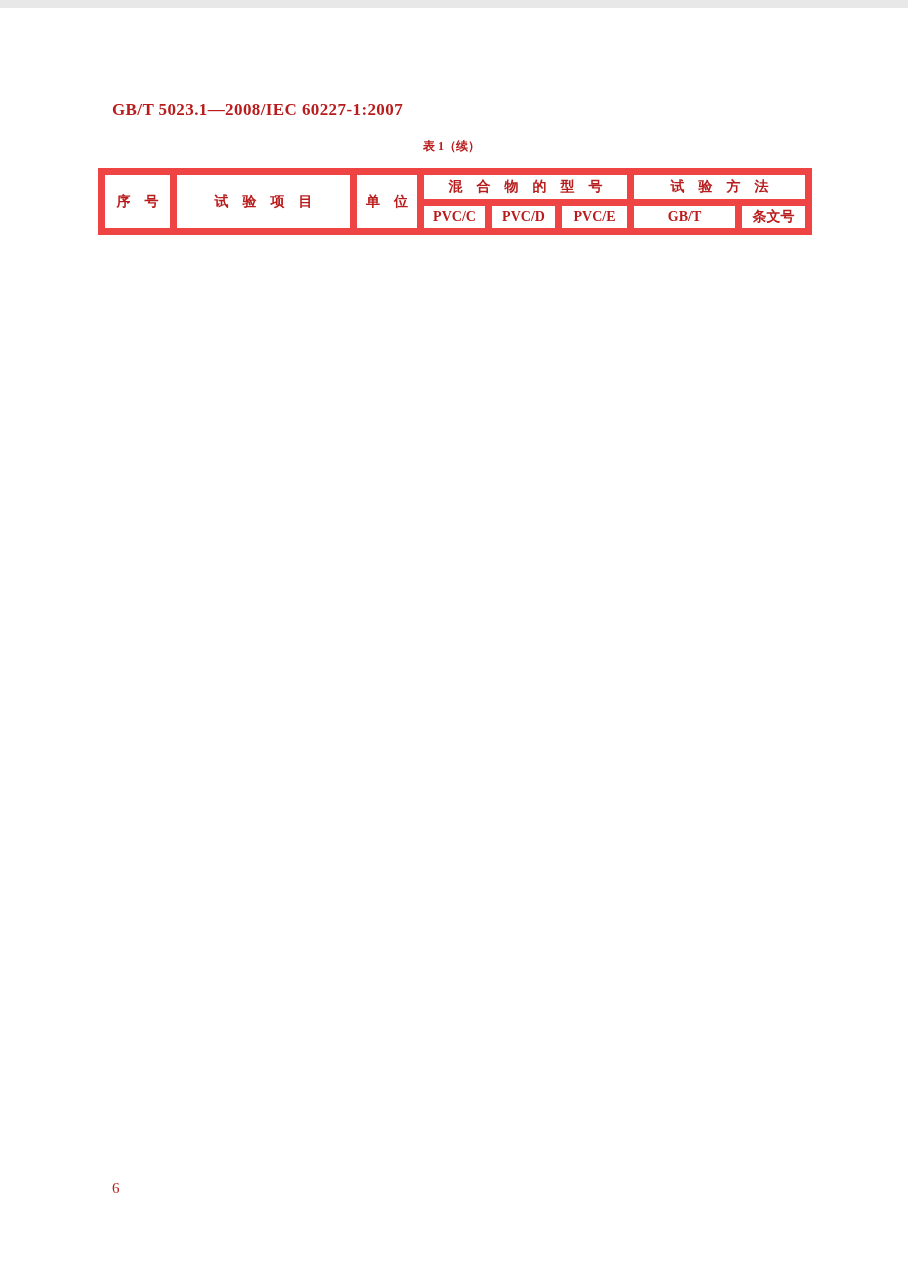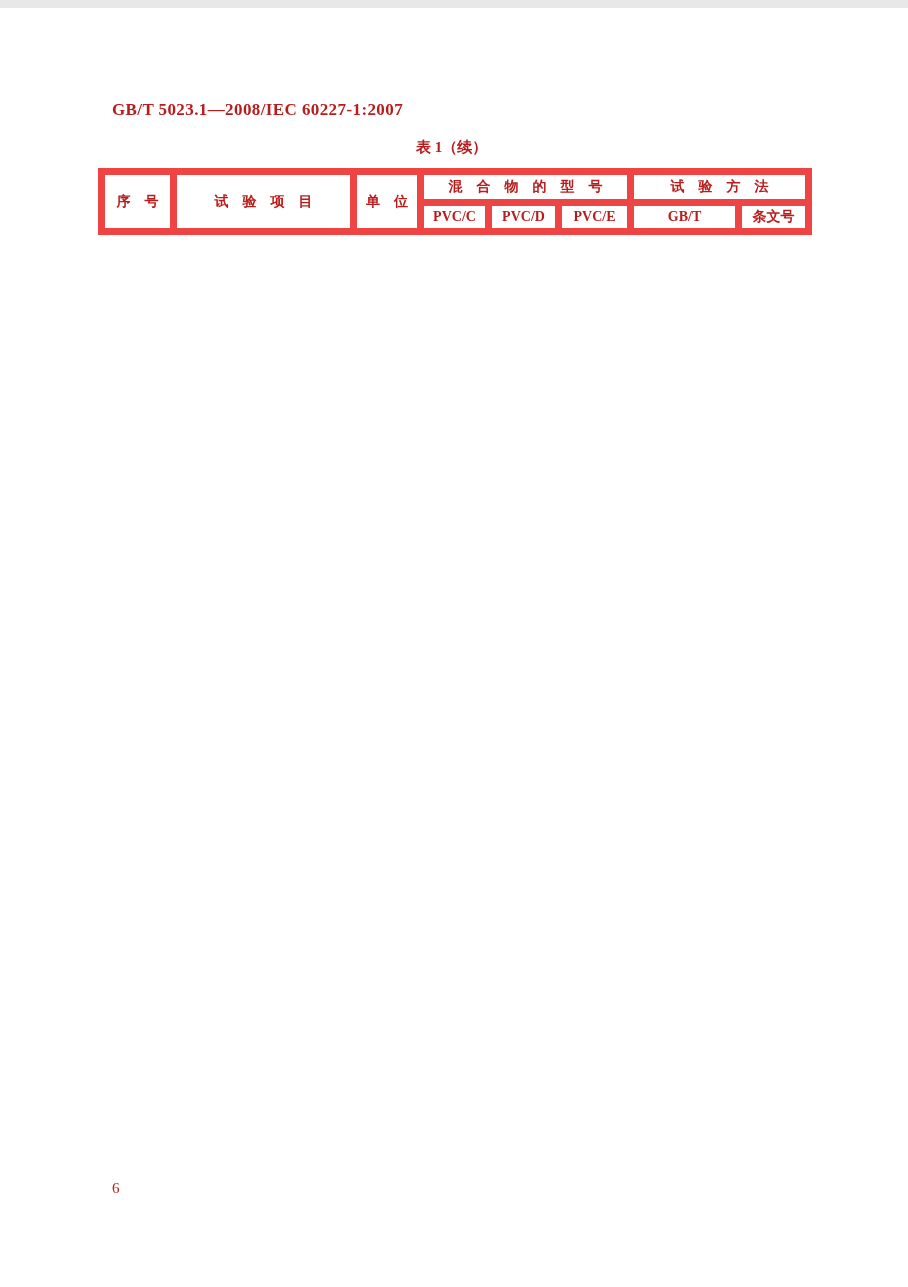--- a/index.html
+++ b/index.html
@@ -7,21 +7,21 @@
     position:relative; width:908px; height:1287px; margin:8px auto;
     background:#ffffff; overflow:hidden;
     font-family:"Liberation Serif","DejaVu Serif",serif; color:#b91c1c;
   }
   .doc-header {
     position:absolute; left:112px; top:92px;
     font-size:17px; font-weight:bold; letter-spacing:0.4px;
   }
   .table-title {
     position:absolute; left:98px; top:130px; width:707px;
-    text-align:center; font-size:15px; font-weight:bold;
+    text-align:center; font-size:12px; font-weight:bold;
   }
   table.std-table {
     position:absolute; left:98px; top:160px; width:707px;
     border-collapse:collapse; table-layout:fixed;
     border:2px solid #161616;
   }
   .std-table th {
     border:7px solid #ef4444; padding:0;
     font-size:14px; font-weight:bold; text-align:center; vertical-align:middle;
   }

